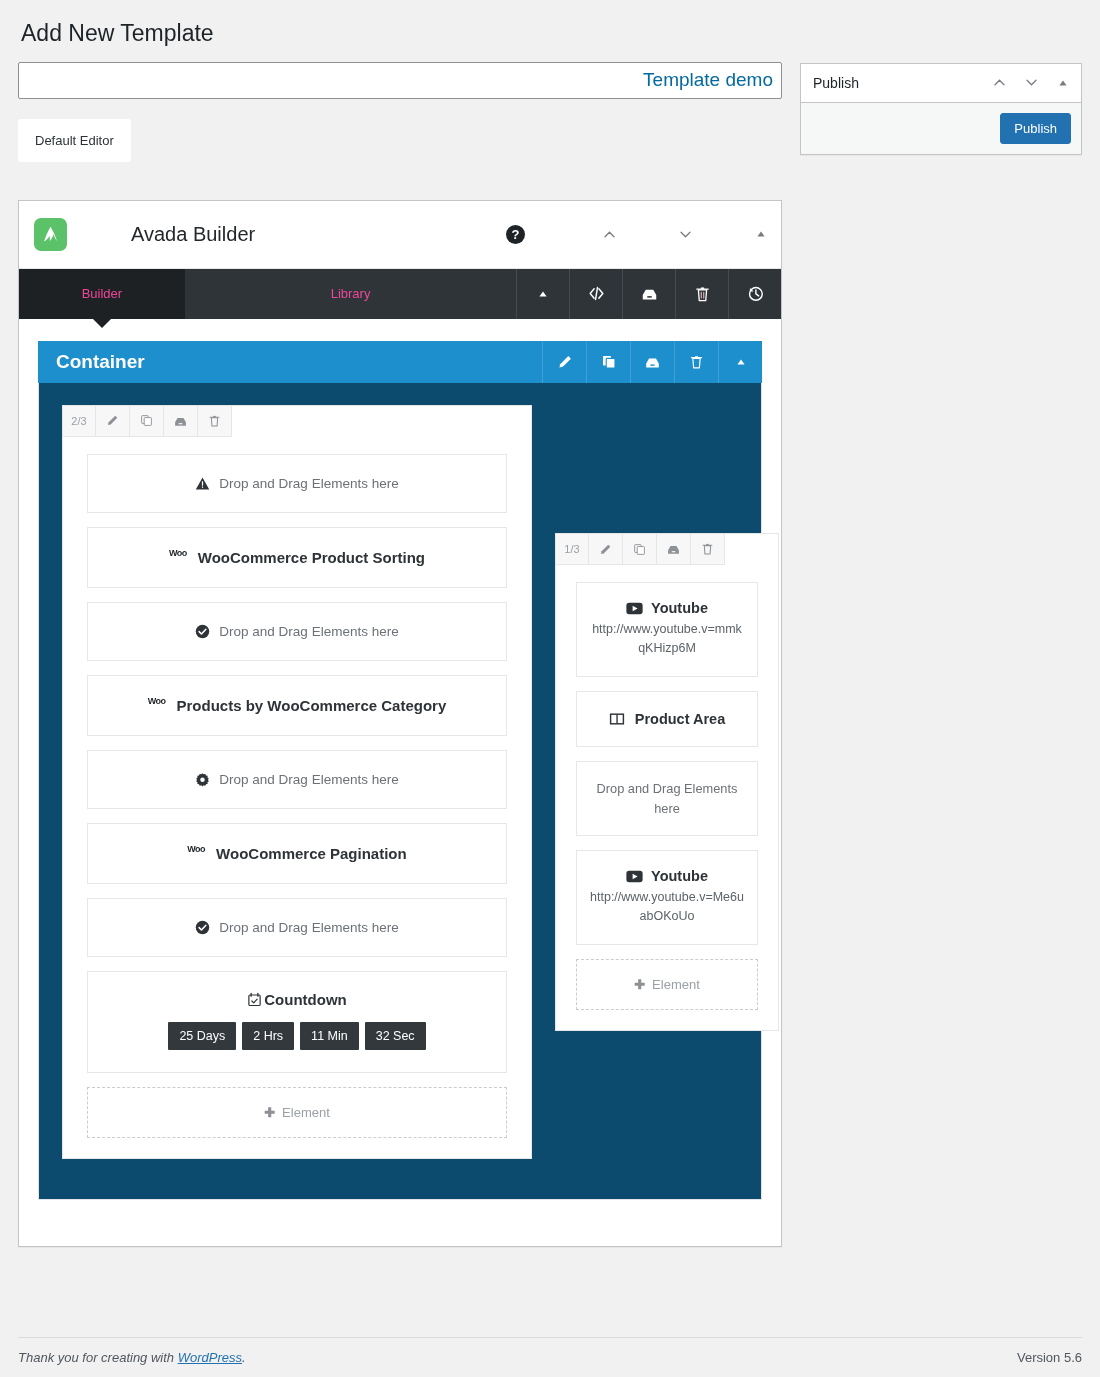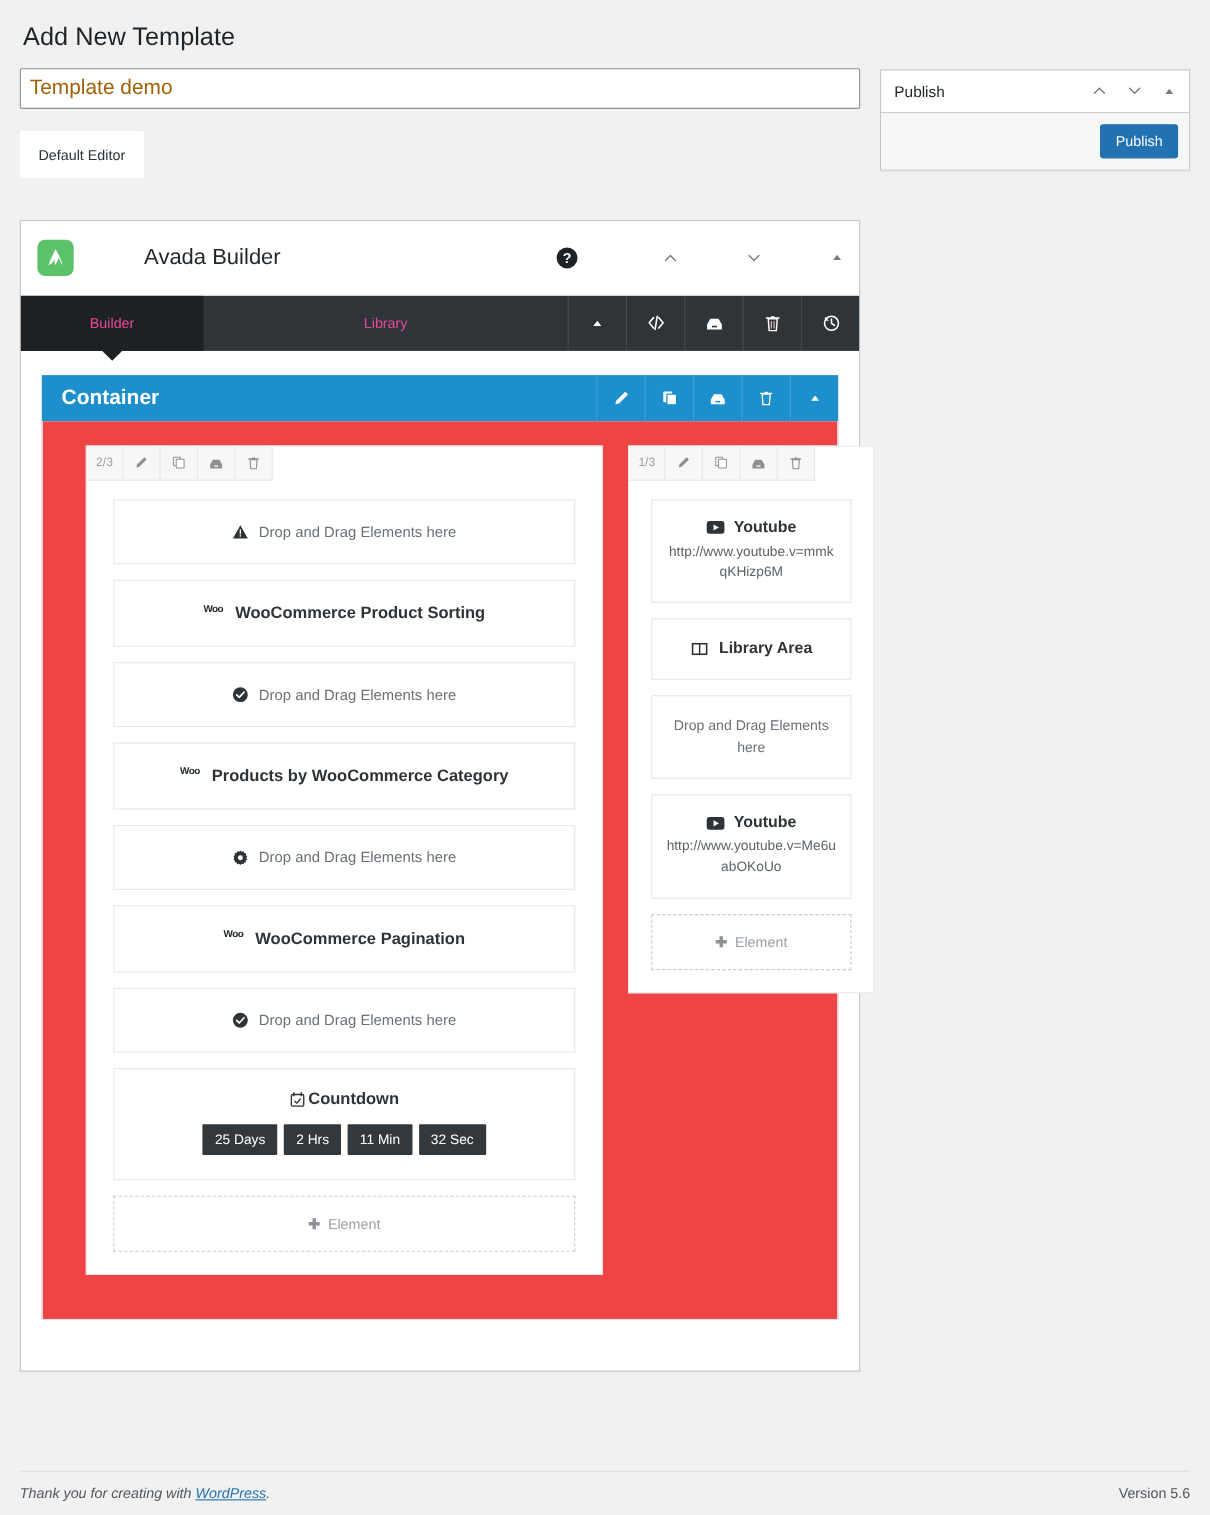--- a/index.html
+++ b/index.html
@@ -41,25 +41,26 @@
 
   
   .title-input {
     display: block;
     width: 100%;
     box-sizing: border-box;
     height: 37px;
     padding: 3px 8px;
     font-size: 19px;
     font-family: "Liberation Sans", sans-serif;
-    color: #a16207;
+    color: #0369a1;
     background: #fff;
     border: 1px solid #8c8f94;
     border-radius: 2px;
     outline: none;
+    text-align: right;
   }
   
   .editor-switch {
     margin-top: 20px;
     display: inline-block;
   }
   .editor-btn {
     display: inline-block;
     background: #fff;
     border: 1px solid #fff;
@@ -220,25 +221,25 @@
     width: 43px;
     display:flex; align-items:center; justify-content:center;
     border-left:1px solid #3ea0d6;
     cursor:pointer;
   }
 
   
   .container-body {
     border:1px solid #e2e4e7;
     border-top:none;
-    background:#ef4444;
-    padding: 22px 23px 40px 39px;
+    background:#0c4a6e;
+    padding: 22px 23px 40px 23px;
     display:flex;
     gap: 23px;
-    align-items: flex-start;
+    align-items: center;
   }
   .column {
     border: 1px solid #e4e6e8;
     background:#fff;
     box-sizing: border-box;
   }
   .column.two-thirds { width: 470px; flex:0 0 470px; }
   .column.one-third  { width: 224px; flex:0 0 224px; }
 
   .col-toolbar {
@@ -683,21 +684,21 @@
                 </div>
 
                 <div class="element">
                   <div class="el-named-narrow">
                     <span>
                       <svg width="16" height="16" viewBox="0 0 20 20">
                         <rect x="2" y="4" width="16" height="12" fill="none" stroke="#2e3338" stroke-width="1.8"></rect>
                         <rect x="9.2" y="4" width="1.7" height="12" fill="#2e3338"></rect>
                       </svg>
                     </span>
-                    <span>Library Area</span>
+                    <span>Product Area</span>
                   </div>
                 </div>
 
                 <div class="element">
                   <div class="el-drop-narrow">Drop and Drag Elements here</div>
                 </div>
 
                 <div class="element">
                   <div class="el-yt-title">
                     <span>

